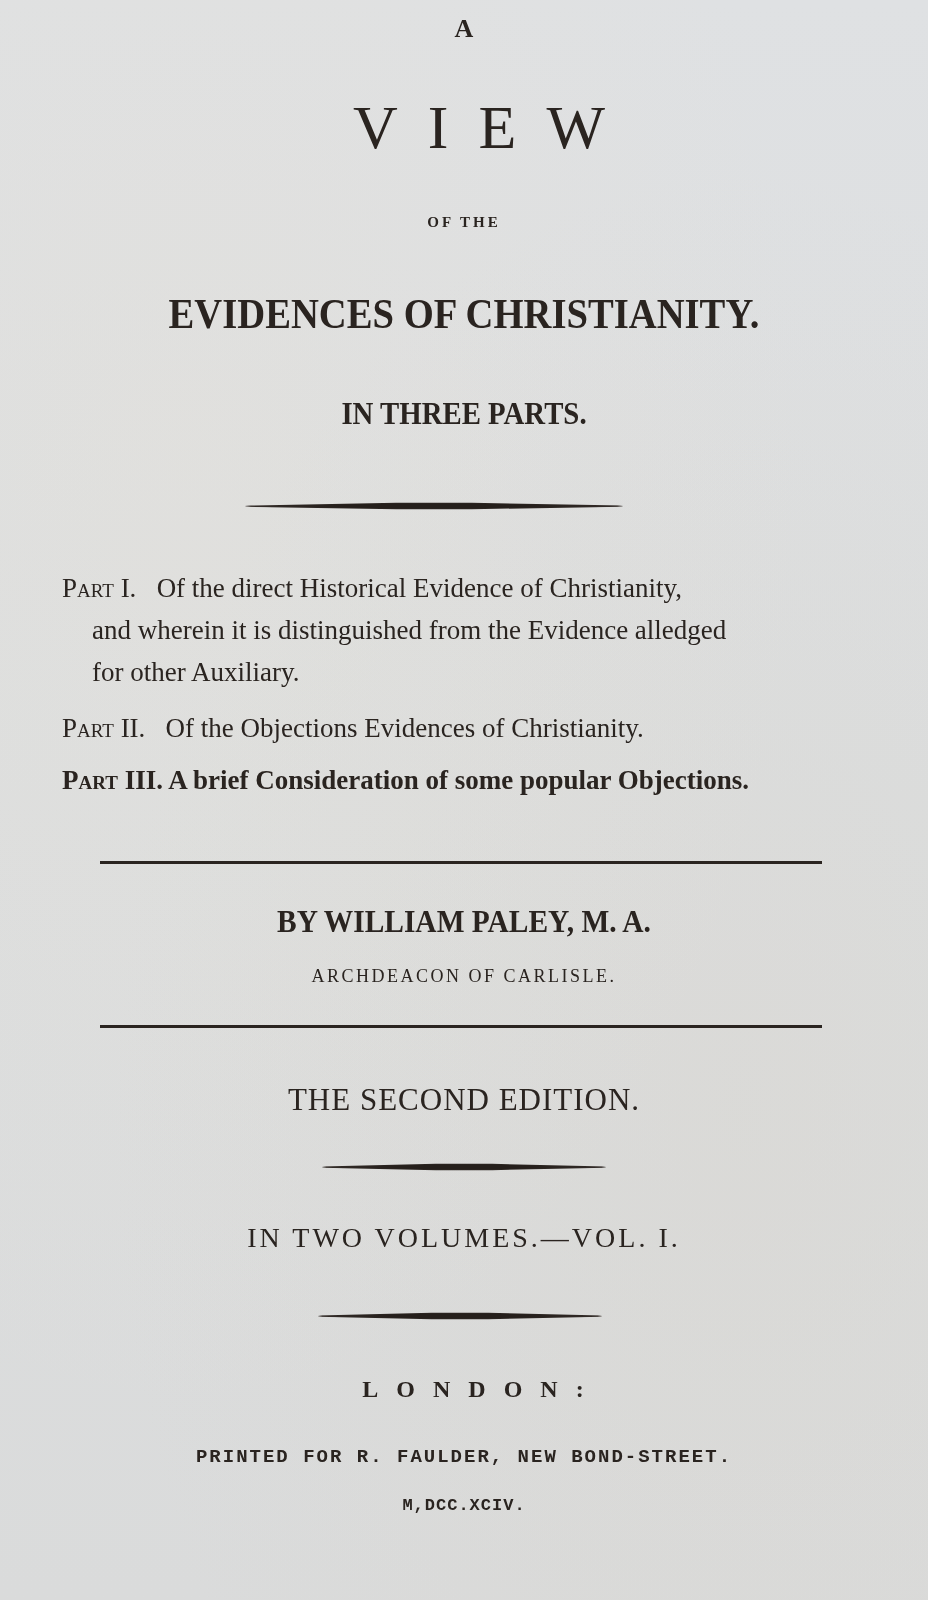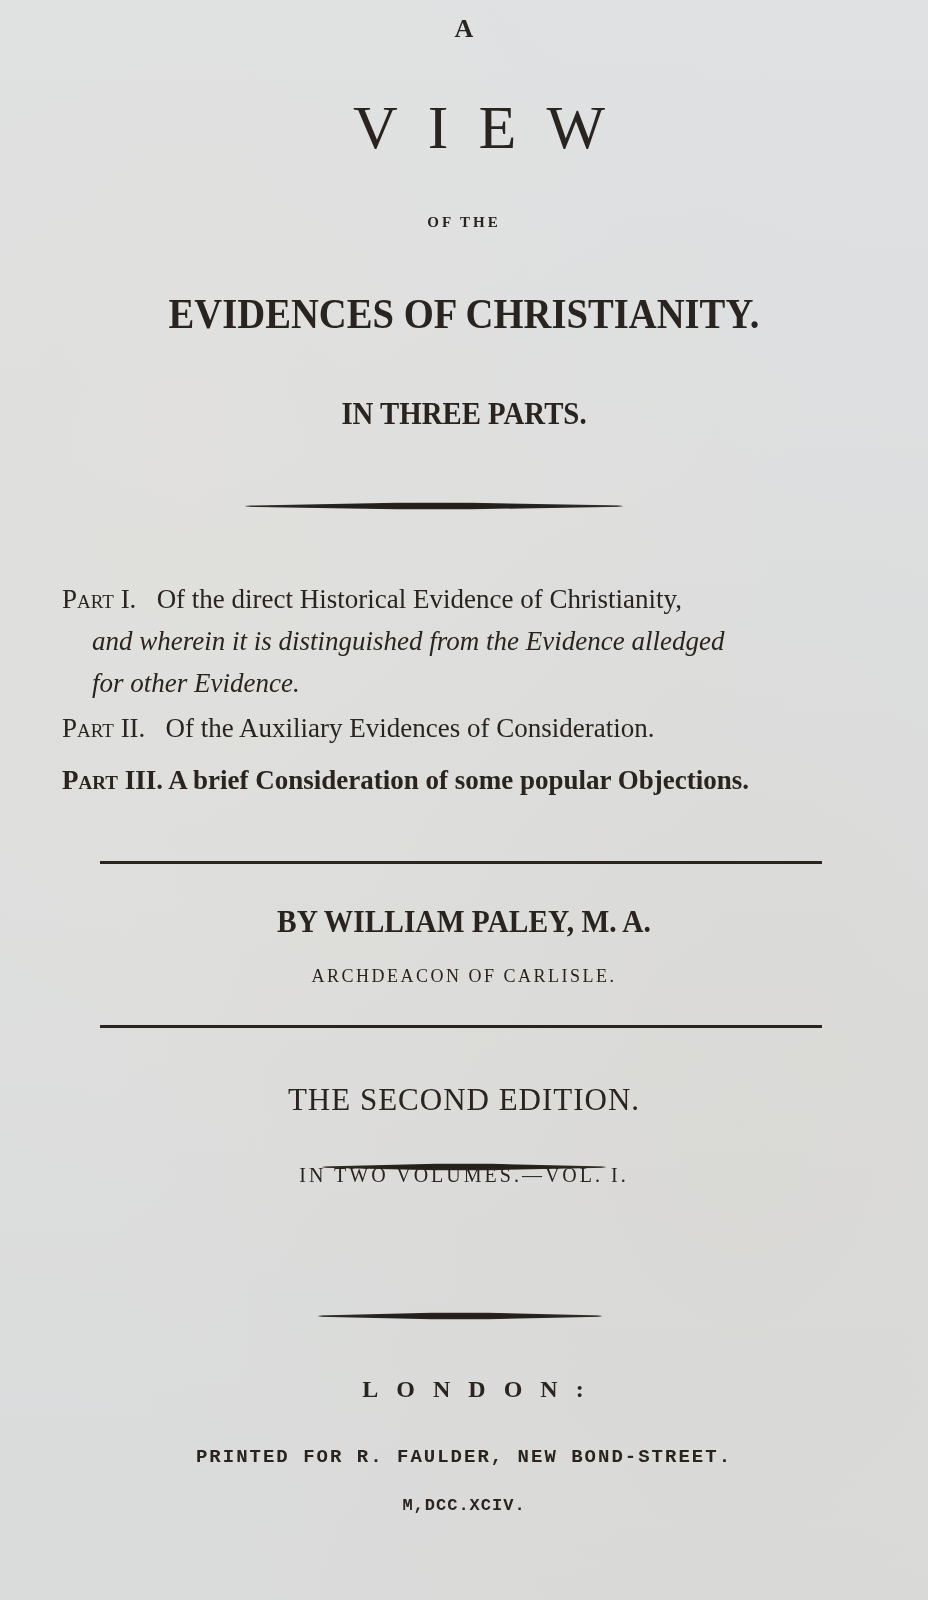--- a/index.html
+++ b/index.html
@@ -35,53 +35,53 @@
   .rule.swell {
     height: 8px;
     background: radial-gradient(ellipse at center, #251f1b 0%, #251f1b 35%, #2f2824 60%, rgba(47,40,36,0.9) 100%);
     clip-path: polygon(0 45%, 40% 10%, 60% 10%, 100% 45%, 100% 60%, 60% 90%, 40% 90%, 0 60%);
   }
   .rule.thin { height: 3px; background: #2a2420; border-radius: 0; }
 
   .parts { position: absolute; left: 62px; width: 790px; top: 565px; font-size: 27px; line-height: 42px; }
   .part-row { position: relative; }
   .part-label { font-variant: small-caps; }
-  .part-cont { padding-left: 30px; font-style: italic; } 
+  .part-cont { padding-left: 30px; } 
 
   .byline { top: 903px; font-size: 32px; font-weight: bold; transform: scaleX(0.92); }
   .archdeacon { top: 966px; font-size: 18px; letter-spacing: 2.5px; font-weight: normal; }
   .edition { top: 1082px; font-size: 31px; letter-spacing: 1px; }
-  .volumes { top: 1164px; font-size: 20px; letter-spacing: 3px; }
+  .volumes { top: 1222px; font-size: 28px; letter-spacing: 3px; }
   .london { top: 1376px; font-size: 24px; letter-spacing: 18px; padding-left: 18px; font-weight: bold; }
   .printed { top: 1446px; font-size: 19px; letter-spacing: 2px; font-weight: bold; font-family: "Liberation Mono", "DejaVu Sans Mono", monospace; }
   .year { top: 1496px; font-size: 17px; font-weight: bold; letter-spacing: 1px; font-family: "Liberation Mono", "DejaVu Sans Mono", monospace; }
 </style>
 </head>
 <body>
 
 <div class="page">
 
   <div class="line a-letter">A</div>
   <div class="line view">VIEW</div>
   <div class="line ofthe">OF THE</div>
   <div class="line evidences">EVIDENCES OF CHRISTIANITY.</div>
   <div class="line threeparts">IN THREE PARTS.</div>
 
   <div class="rule swell" style="left:245px; width:378px; top:502px;"></div>
 
   <div class="parts">
-    <div class="part-row" style="position:absolute; top:13px; left:0; width:790px;">
+    <div class="part-row" style="position:absolute; top:2px; left:0; width:790px;">
       <span class="part-label">Part I.</span>&nbsp;&nbsp;
       <span>Of the direct Historical Evidence of Christianity,</span>
       <div class="part-cont">and wherein it is distinguished from the Evidence alledged</div>
-      <div class="part-cont">for other Evidence.</div>
+      <div class="part-cont">for other Auxiliary.</div>
     </div>
     <div class="part-row" style="position:absolute; top:142px; left:0; width:790px;">
       <span class="part-label">Part II.</span>&nbsp;&nbsp;
-      <span>Of the Auxiliary Evidences of Consideration.</span>
+      <span>Of the Objections Evidences of Christianity.</span>
     </div>
     <div class="part-row" style="position:absolute; top:194px; left:0; width:790px;font-weight:bold;">
       <span class="part-label">Part III.</span>
       <span>A brief Consideration of some popular Objections.</span>
     </div>
   </div>
 
   <div class="rule thin" style="left:100px; width:722px; top:861px;"></div>
 
   <div class="line byline">BY WILLIAM PALEY, M. A.</div>

